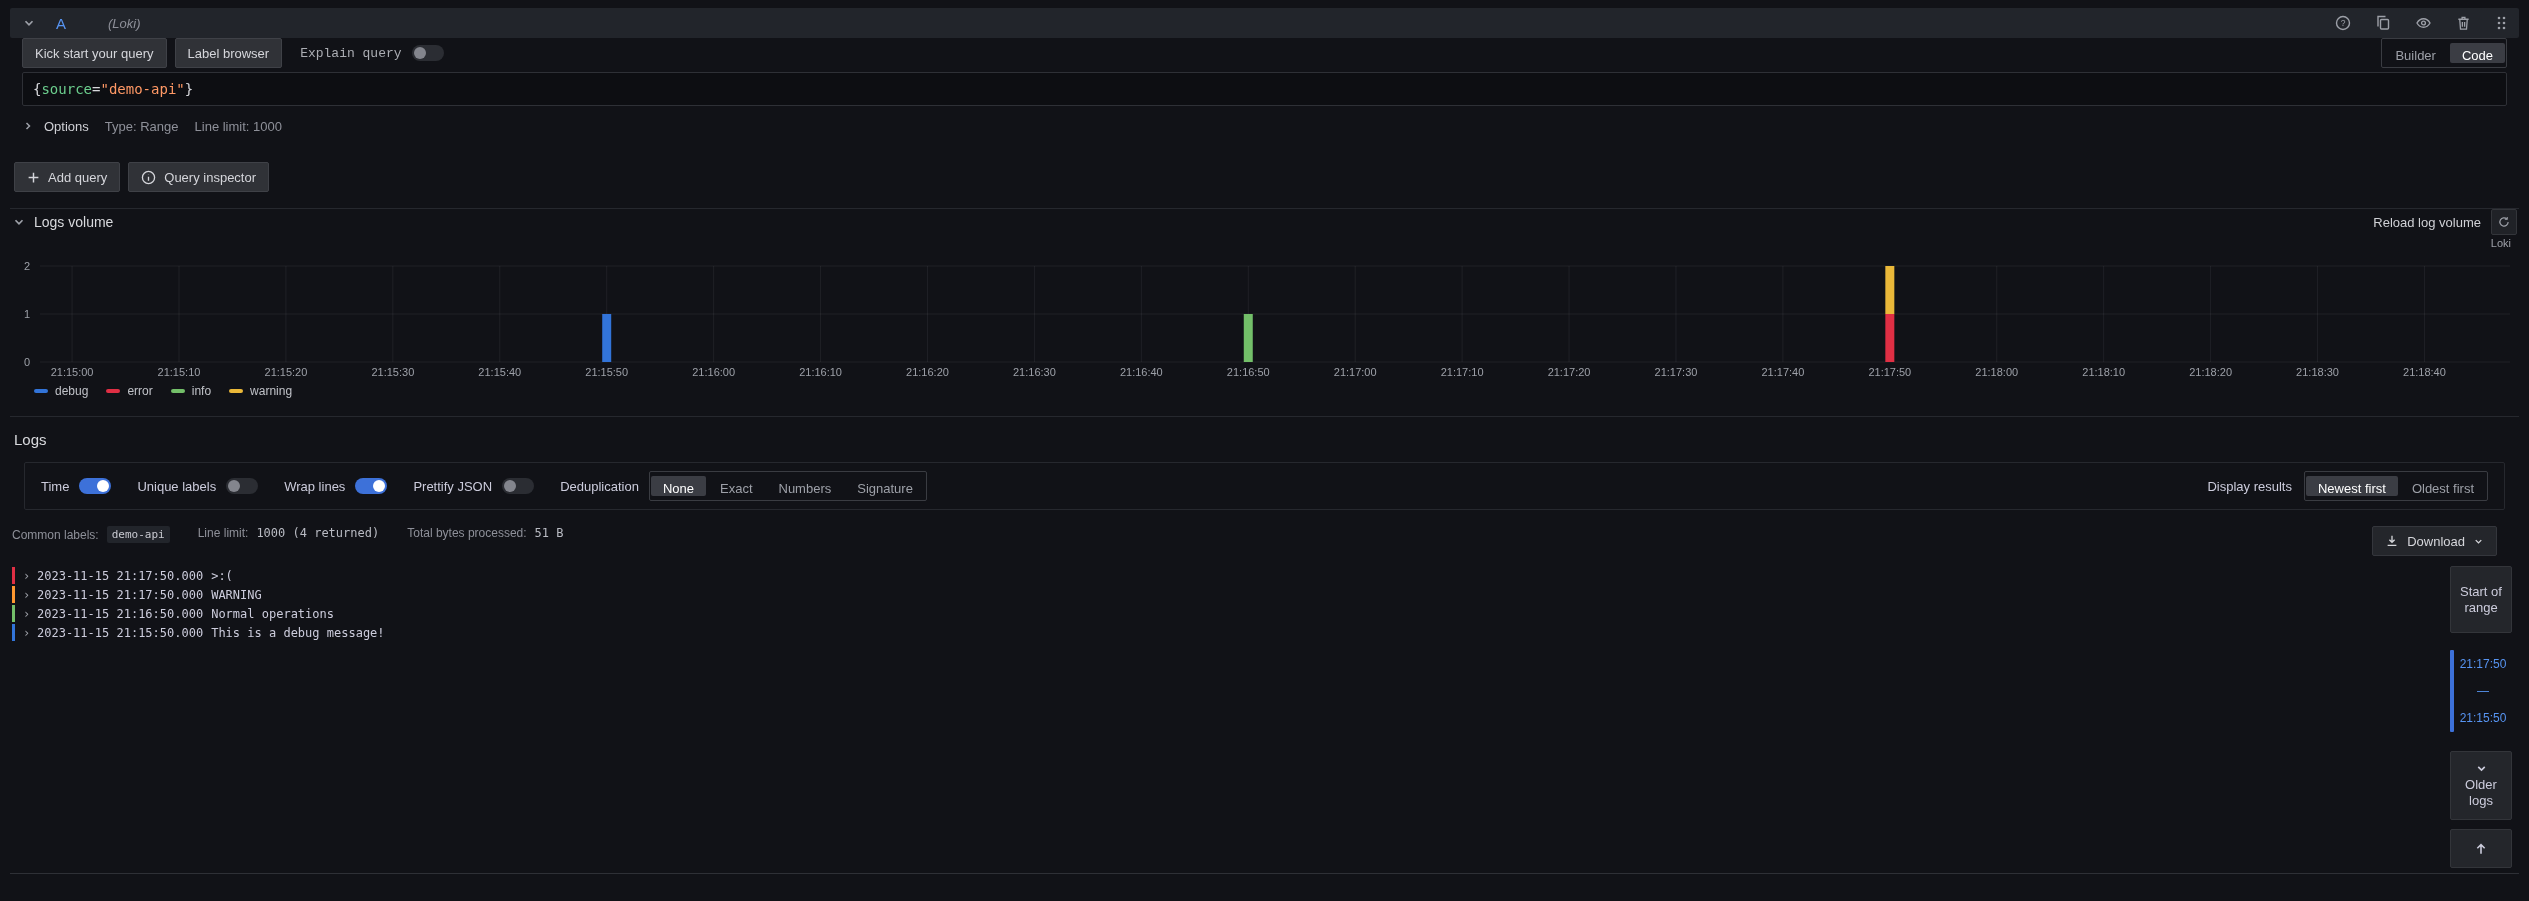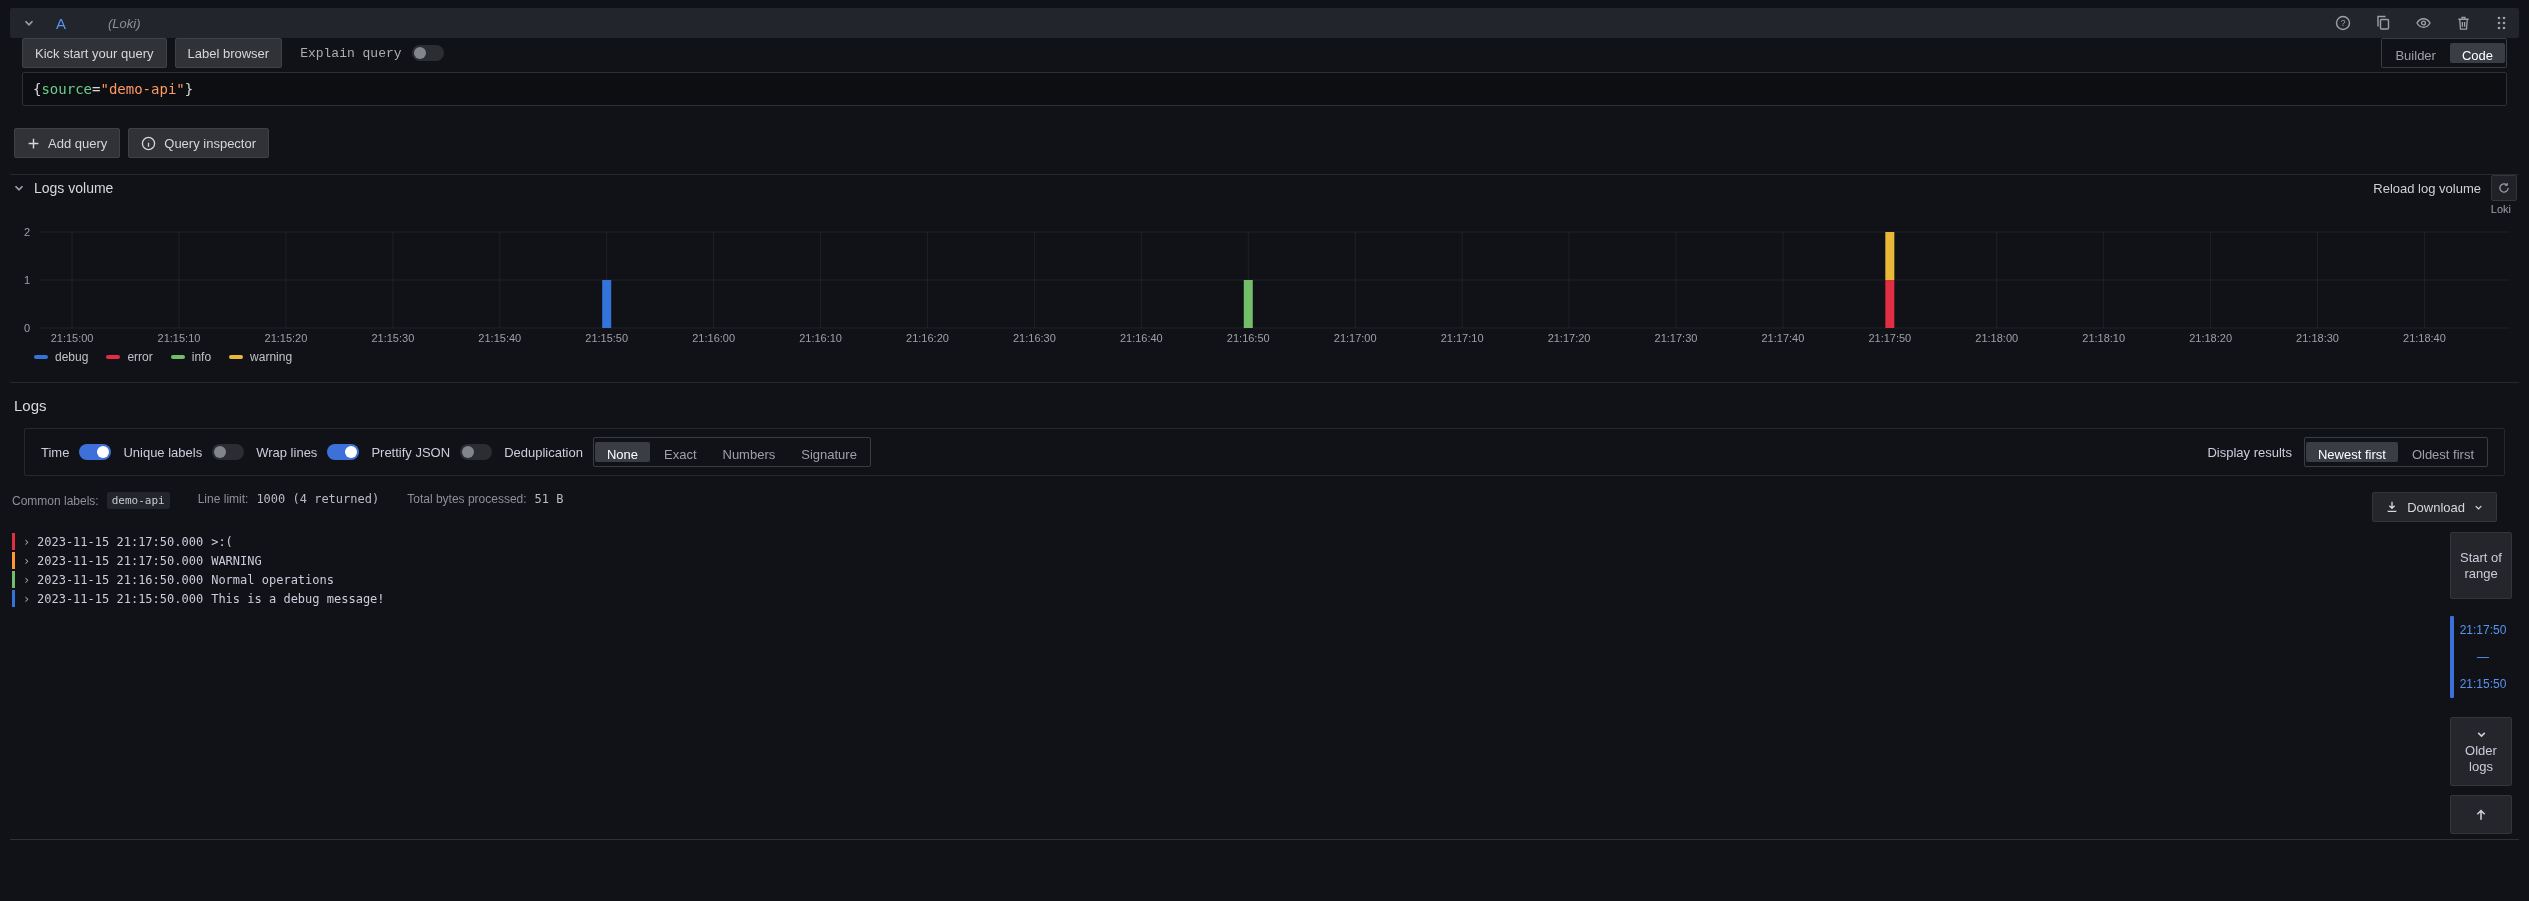--- a/index.html
+++ b/index.html
@@ -71,21 +71,21 @@
   .loki-label { text-align:right; font-size:11px; color:#9da0a8; margin:2px 8px 0 0; height:13px; }
   #chart { width:2509px; height:128px; display:block; }
   .legend { display:flex; gap:18px; margin:4px 0 0 24px; align-items:center; height:18px; }
   .legend-item { display:flex; gap:7px; align-items:center; font-size:12px; color:#c0c2c8; cursor:pointer; }
   .legend-pill { width:14px; height:4px; border-radius:2px; flex:none; }
 
   
   .logs-title { font-size:15px; font-weight:500; margin:14px 0 0 4px; color:#d8d9dd; }
   .controls-bar {
     margin:14px 14px 0; border:1px solid #26282e; border-radius:2px;
-    display:flex; align-items:center; padding:8px 16px; gap:12px; height:48px;
+    display:flex; align-items:center; padding:8px 16px; gap:26px; height:48px;
   }
   .ctl-label { font-size:13px; font-weight:500; color:#ccccdc; }
   .display-wrap { margin-left:auto; display:flex; align-items:center; gap:12px; }
 
   .meta-row { margin:16px 22px 0 2px; display:flex; align-items:flex-start; font-size:12px; color:#8e9099; }
   .meta-item { display:flex; align-items:center; gap:8px; margin-right:28px; }
   .badge { font-family:"DejaVu Sans Mono", monospace; font-size:11px; background:#22252b; padding:2px 5px; color:#c8c9d0; border-radius:2px; }
   .mono-val { font-family:"DejaVu Sans Mono", monospace; font-size:12px; color:#b9bbc3; }
   .download-btn { margin-left:auto; background:#24262b; border-color:#34363c; }
 
@@ -178,20 +178,28 @@
       </div>
 
       <div class="editor">
         <span>{</span>
           <span class="tok-label">source</span>
           <span>=</span>
           <span class="tok-string">"demo-api"</span>
           <span>}</span>
       </div>
 
+      <div class="options-row">
+        <svg class="ic" width="12" height="12" viewBox="0 0 16 16" fill="none" stroke="#9da0a8" stroke-width="2">
+            <path d="M6 4l4 4-4 4"></path>
+          </svg>
+        <span class="opt-title">Options</span>
+        <span class="opt-meta">Type: Range</span>
+        <span class="opt-meta">Line limit: 1000</span>
+      </div>
     </div>
   </section>
 
   <div class="actions-row">
     <button class="btn">
       <svg class="ic" width="13" height="13" viewBox="0 0 16 16" fill="none" stroke="currentColor" stroke-width="1.8">
           <path d="M8 2v12M2 8h12"></path>
         </svg>
       <span>Add query</span>
     </button>

